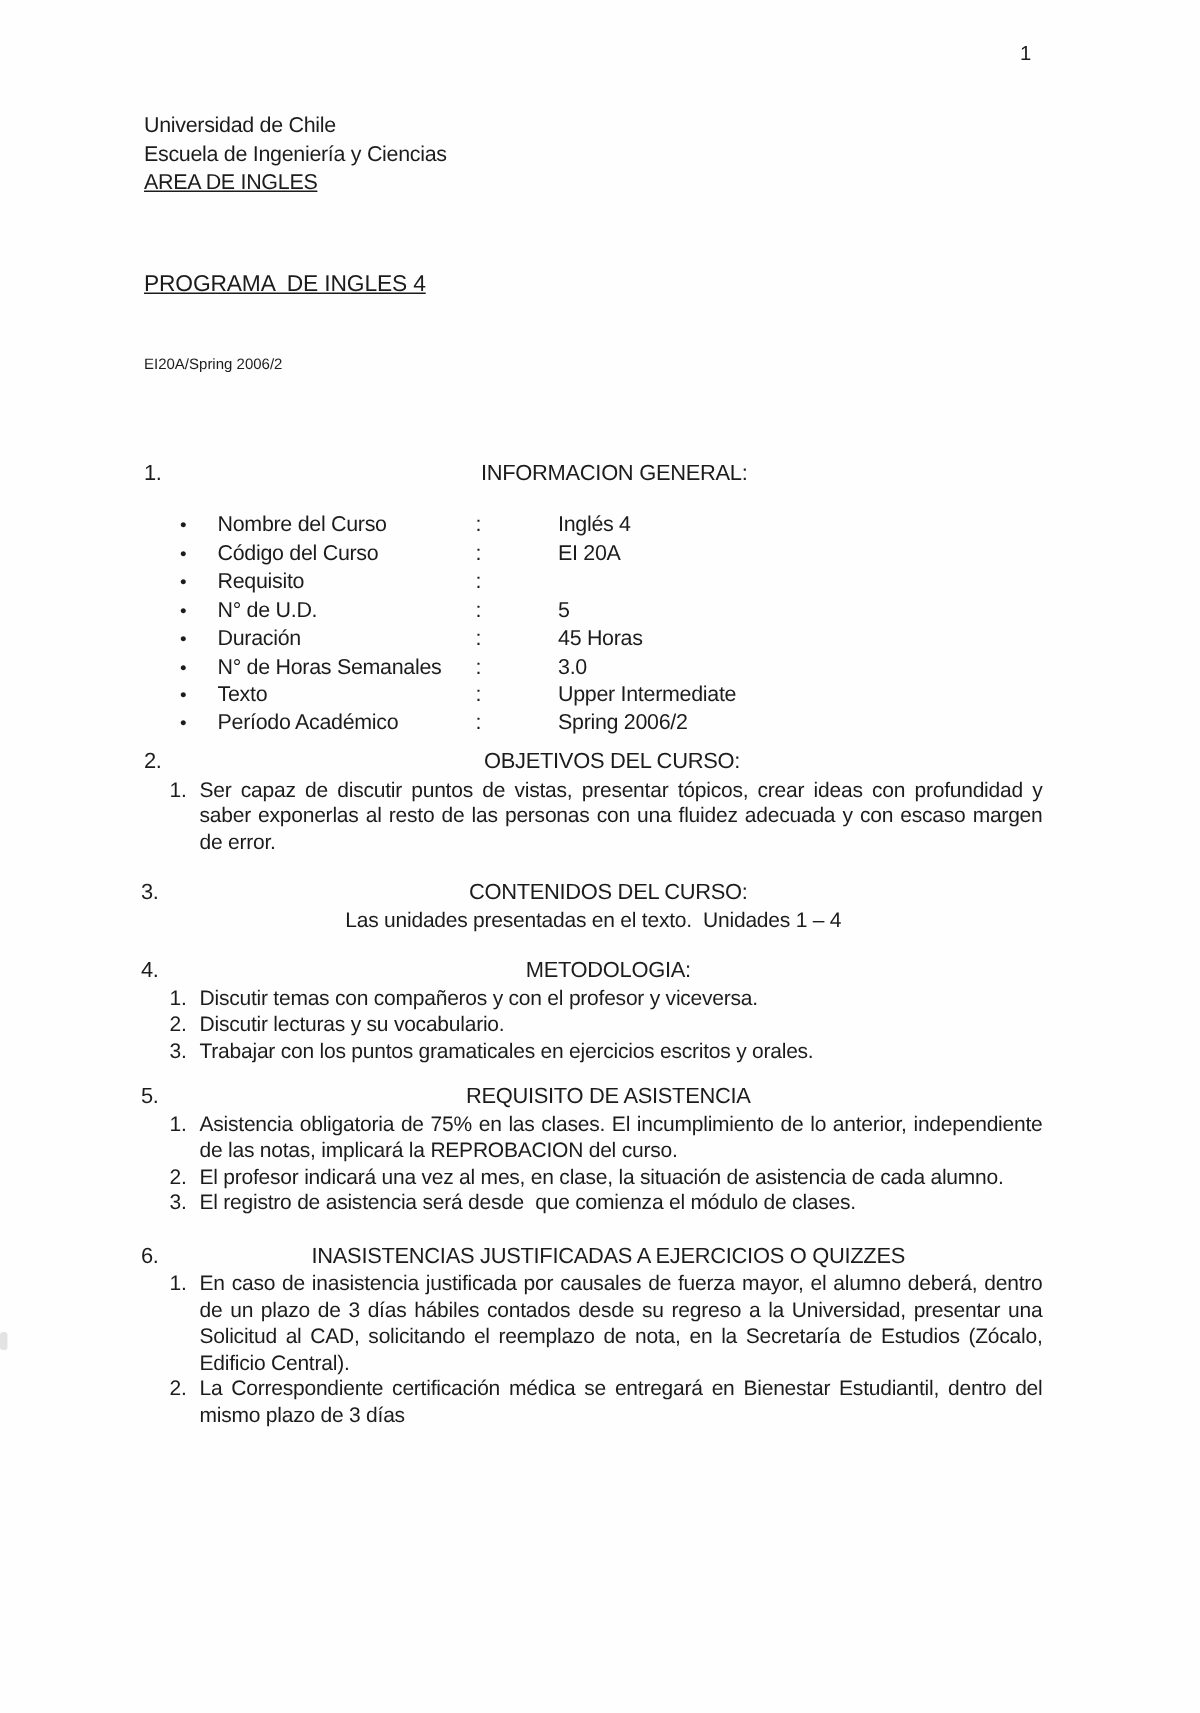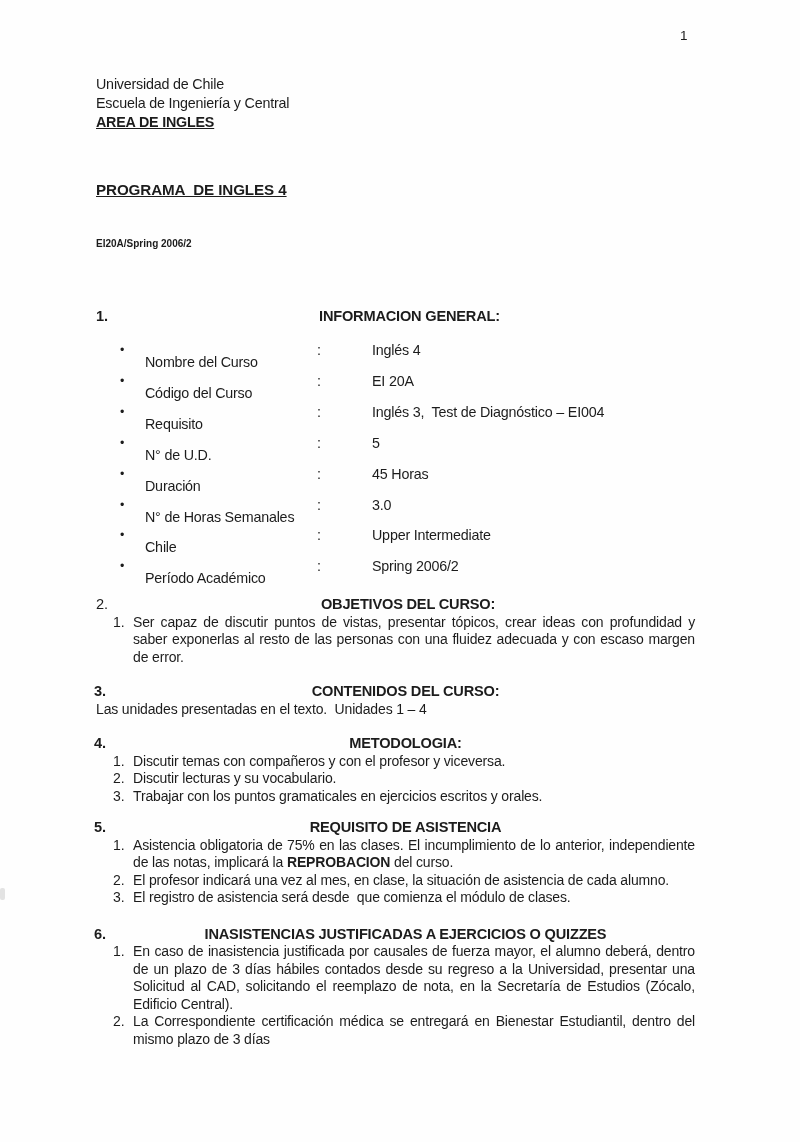--- a/index.html
+++ b/index.html
@@ -8,21 +8,21 @@
     background: #ffffff;
     font-family: "Liberation Sans", "DejaVu Sans", sans-serif;
     color: #1c1c1c;
     position: relative;
     overflow: hidden;
   }
   .page { position: absolute; inset: 0; background: #fefefe; }
   .page-number { position: absolute; left: 680px; top: 28px; font-size: 13.5px; }
   .content { padding: 75px 105px 0 96px; }
 
-  .b { font-weight: bold; }
+  .b { font-weight: normal; }
   .u { text-decoration: underline; }
 
   .letterhead { font-size: 14.3px; line-height: 19px; letter-spacing: -0.2px; }
 
   .doc-title { margin-top: 13px; white-space: pre-wrap; }
   .t1 { font-size: 15.2px; line-height: 18px; letter-spacing: -0.1px; }
   .t2 { font-size: 10px; line-height: 18.5px; }
 
   .sec-head { font-size: 14.6px; line-height: 17.5px; letter-spacing: -0.2px; display: flex; }
   .sec-num { flex: none; }
@@ -34,45 +34,45 @@
   .sec1 { margin-top: 18px; }
   .sec2 { margin-top: 8px; }
   .sec3 { margin-top: 17px; }
   .sec4 { margin-top: 17px; }
   .sec5 { margin-top: 14px; }
   .sec6 { margin-top: 19px; }
 
   .info-list { margin-top: 16px; margin-left: 24px; font-size: 14.3px; line-height: 18.9px; letter-spacing: -0.2px; }
   .info-row { display: flex; }
   .bullet { width: 25px; flex: none; font-size: 12.5px; }
-  .info-label { width: 172px; flex: none; margin-top: 12px; }
+  .info-label { width: 172px; flex: none; }
   .info-colon { width: 55px; flex: none; }
   .info-value { white-space: pre-wrap; }
 
   .items { font-size: 14px; line-height: 17.5px; letter-spacing: -0.15px; }
   .item { display: flex; }
   .item-num { margin-left: 17px; width: 20px; flex: none; }
   .item-text { flex: 1; text-align: justify; white-space: pre-wrap; }
 
-  .sec-body { font-size: 14px; line-height: 17.5px; letter-spacing: -0.15px; white-space: pre-wrap; }
+  .sec-body { font-size: 14px; line-height: 17.5px; letter-spacing: -0.15px; white-space: pre-wrap; text-align: center; }
 
   .artifact { position: absolute; left: 0; top: 888px; width: 5px; height: 12px; background: #e3e3e3; border-radius: 2px; }
 </style>
 </head>
 <body>
 
 <div class="page">
   <div class="page-number">1</div>
   <div class="artifact"></div>
 
   <div class="content">
 
     <div class="letterhead">
       <div>Universidad de Chile</div>
-      <div>Escuela de Ingeniería y Central</div>
+      <div>Escuela de Ingeniería y Ciencias</div>
       <div class="b u">AREA DE INGLES</div>
     </div>
 
     <div class="doc-title">
       <div class="b u t1">PROGRAMA  DE INGLES 4</div>
       <div class="b t2">EI20A/Spring 2006/2</div>
     </div>
 
     <div class="sec1">
       <div class="sec-head b">
@@ -89,21 +89,20 @@
         <div class="info-row">
           <span class="bullet">•</span>
           <span class="info-label">Código del Curso</span>
           <span class="info-colon">:</span>
           <span class="info-value">EI 20A</span>
         </div>
         <div class="info-row">
           <span class="bullet">•</span>
           <span class="info-label">Requisito</span>
           <span class="info-colon">:</span>
-          <span class="info-value">Inglés 3,  Test de Diagnóstico – EI004</span>
         </div>
         <div class="info-row">
           <span class="bullet">•</span>
           <span class="info-label">N° de U.D.</span>
           <span class="info-colon">:</span>
           <span class="info-value">5</span>
         </div>
         <div class="info-row">
           <span class="bullet">•</span>
           <span class="info-label">Duración</span>
@@ -111,21 +110,21 @@
           <span class="info-value">45 Horas</span>
         </div>
         <div class="info-row">
           <span class="bullet">•</span>
           <span class="info-label">N° de Horas Semanales</span>
           <span class="info-colon">:</span>
           <span class="info-value">3.0</span>
         </div>
         <div class="info-row">
           <span class="bullet">•</span>
-          <span class="info-label">Chile</span>
+          <span class="info-label">Texto</span>
           <span class="info-colon">:</span>
           <span class="info-value">Upper Intermediate</span>
         </div>
         <div class="info-row">
           <span class="bullet">•</span>
           <span class="info-label">Período Académico</span>
           <span class="info-colon">:</span>
           <span class="info-value">Spring 2006/2</span>
         </div>
       </div>

